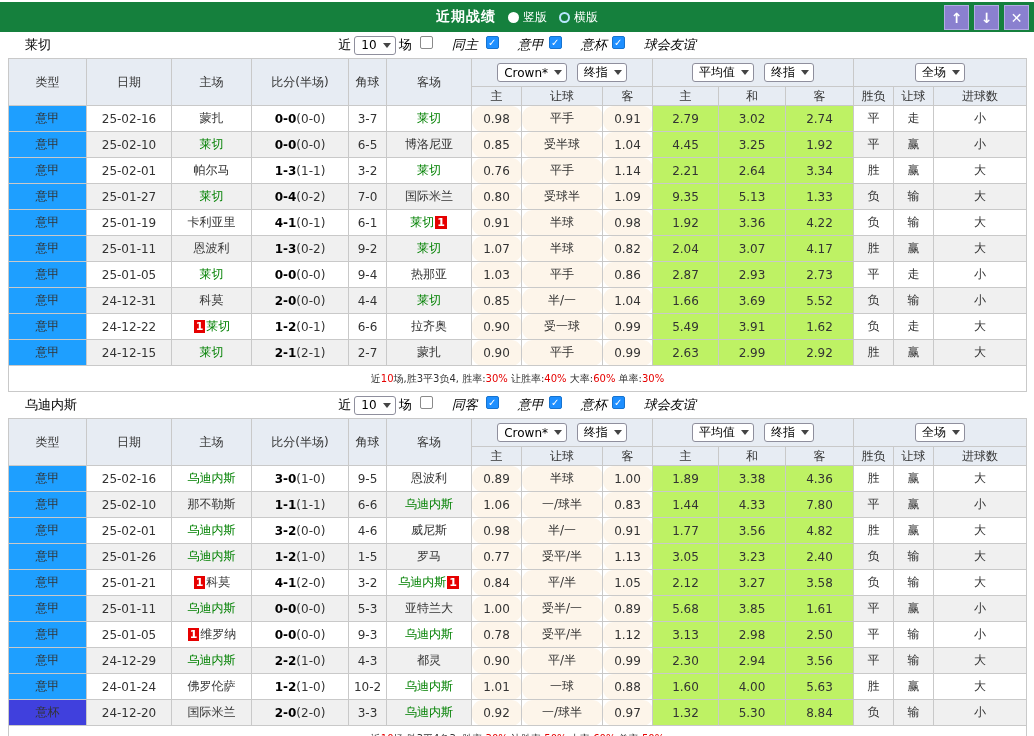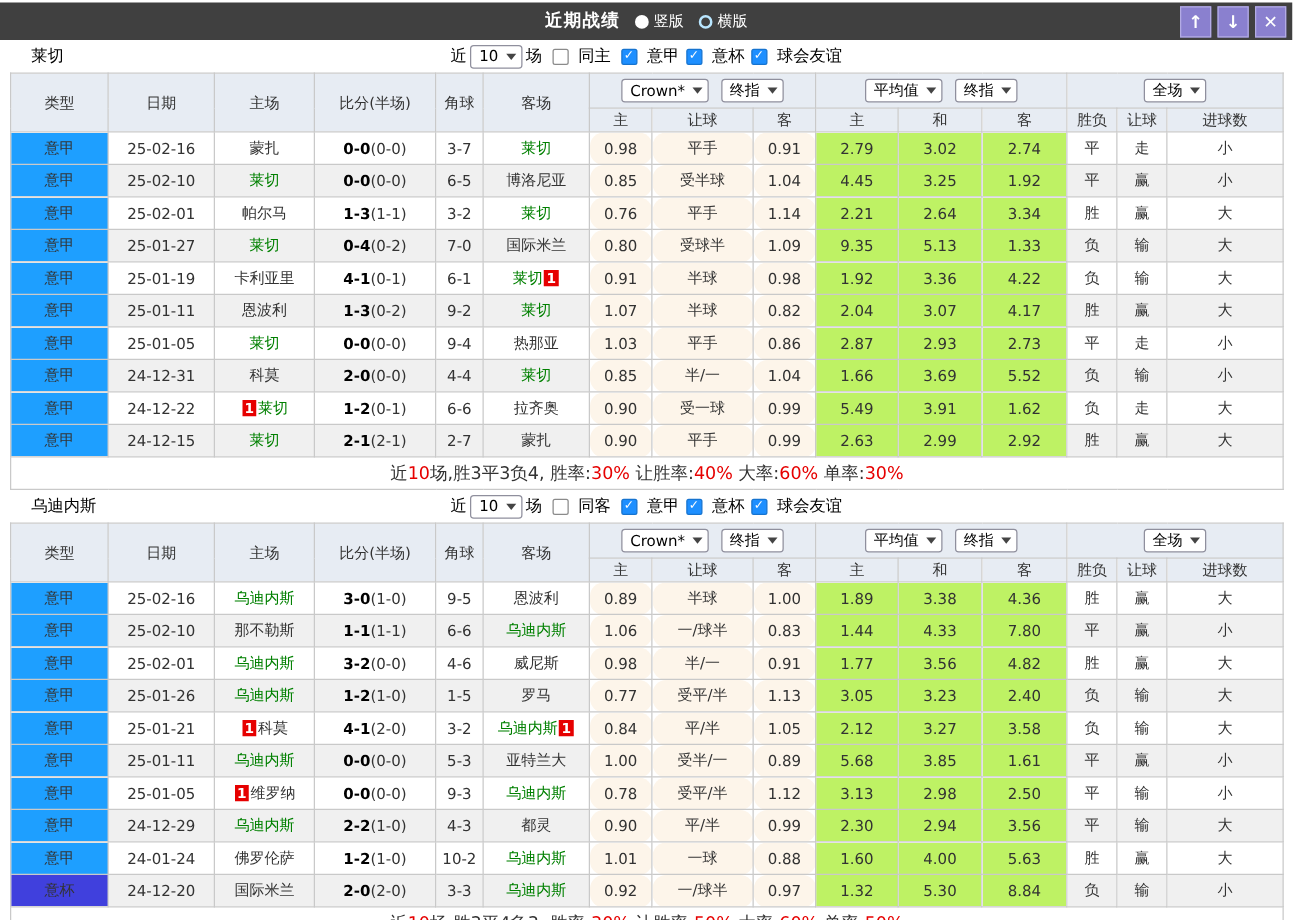--- a/index.html
+++ b/index.html
@@ -1,18 +1,18 @@
 <!DOCTYPE html>
 <html><head>
 <meta charset="utf-8">
 <style>
   html,body{margin:0;padding:0;background:#fff;}
   body{width:1034px;font-family:"DejaVu Sans","Liberation Sans",sans-serif;color:#333;-webkit-font-smoothing:antialiased;}
   
-  .titlebar{height:30px;background:#404040;position:relative;display:flex;align-items:center;justify-content:center;margin-top:2px;}
+  .titlebar{height:30px;background:#15803d;position:relative;display:flex;align-items:center;justify-content:center;margin-top:2px;}
   .title{color:#fff;font-weight:bold;font-size:14px;letter-spacing:1px;}
   .radio-group{color:#fff;font-size:12px;margin-left:12px;display:inline-flex;align-items:center;gap:4px;cursor:pointer;}
   .radio{display:inline-block;border-radius:50%;box-sizing:border-box;}
   .radio.on{width:11px;height:11px;background:#fff;}
   .radio.off{width:11px;height:11px;border:2px solid #b9e6ff;background:transparent;}
   .tbtns{position:absolute;right:5px;top:3px;display:flex;gap:5px;}
   .tbtn{width:23px;height:23px;background:#8a80cf;border:1px solid #b3abe4;color:#fff;font-weight:bold;
         display:flex;align-items:center;justify-content:center;font-size:14px;cursor:pointer;line-height:1;}
   
   .section{margin:0 8px;}
@@ -21,21 +21,21 @@
   .filters{display:flex;align-items:center;gap:3px;}
   
   .sel{display:inline-flex;align-items:center;background:#fff;border:1px solid #8f8f9d;border-radius:3px;
        height:19px;padding:0 4px 0 6px;font-size:12px;color:#000;cursor:pointer;box-sizing:border-box;}
   .car{width:0;height:0;border-left:4px solid transparent;border-right:4px solid transparent;border-top:5px solid #444;margin-left:6px;}
   
   .cb{width:13px;height:13px;box-sizing:border-box;display:inline-flex;align-items:center;justify-content:center;
       font-size:10px;border-radius:2px;line-height:1;}
   .cb.on{background:#1e8fff;border:1px solid #1673cf;color:#fff;}
   .cb.off{background:#fff;border:1px solid #8a8a8a;}
-  .cbg{display:inline-flex;align-items:center;gap:8px;cursor:pointer;margin-left:5px;}
+  .cbg{display:inline-flex;gap:19px;cursor:pointer;margin-left:5px;font-style:italic;}
   .cb-extra{display:inline-flex;align-items:center;}
   
   table.grid{border-collapse:collapse;table-layout:fixed;width:1018px;font-size:12px;border:1px solid #b5b5b5;}
   .grid th,.grid td{border:1px solid #c9c9c9;text-align:center;padding:0;overflow:hidden;white-space:nowrap;}
   .grid thead th{background:#e7ecf3;font-weight:normal;color:#333;}
   .h1 th{height:21px;}
   .h2 th{height:18px;}
   .hg .sel{margin:4px 3px;display:inline-flex;vertical-align:middle;justify-content:flex-end;}
   .grid tbody td{height:25px;color:#333;}
   td.type{color:#fff;}
@@ -45,21 +45,21 @@
   tr.r0 td.plain{background:#fff;}
   td.cream{background:#fdf5ea;border-radius:11px;}
   td.pale{background:#bef264;}
   .green-team{color:#008000;}
   .ft{color:#000000;font-weight:bold;}
   .ht{color:#333;}
   .badge{background:#e60000;color:#fff;font-size:11px;line-height:13px;display:inline-block;padding:0 2px;margin:0 1px;font-weight:bold;}
   .res-r{color:#e60000;}
   .res-g{color:#008000;}
   .res-b{color:#2b2bd5;}
-  td.summary{height:25px;color:#333;background:#fff;font-size:14px;}
+  td.summary{height:25px;color:#333;background:#fff;font-size:10px;}
   .summary .red{color:#e60000;}
 </style>
 </head>
 <body>
 
 <div class="titlebar">
   <span class="title">近期战绩</span>
   <span class="radio-group">
     <span class="radio on"></span>
     <span>竖版</span>

